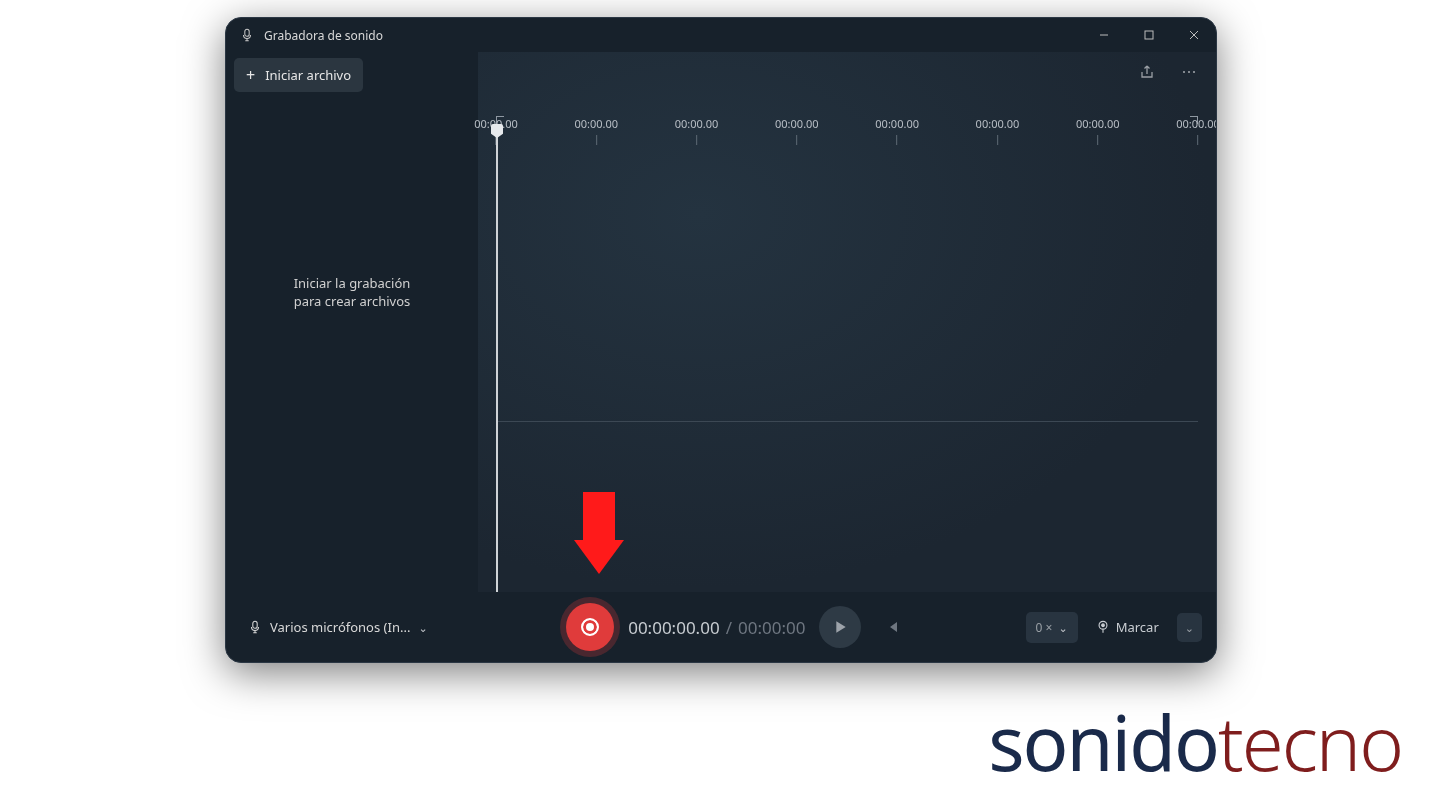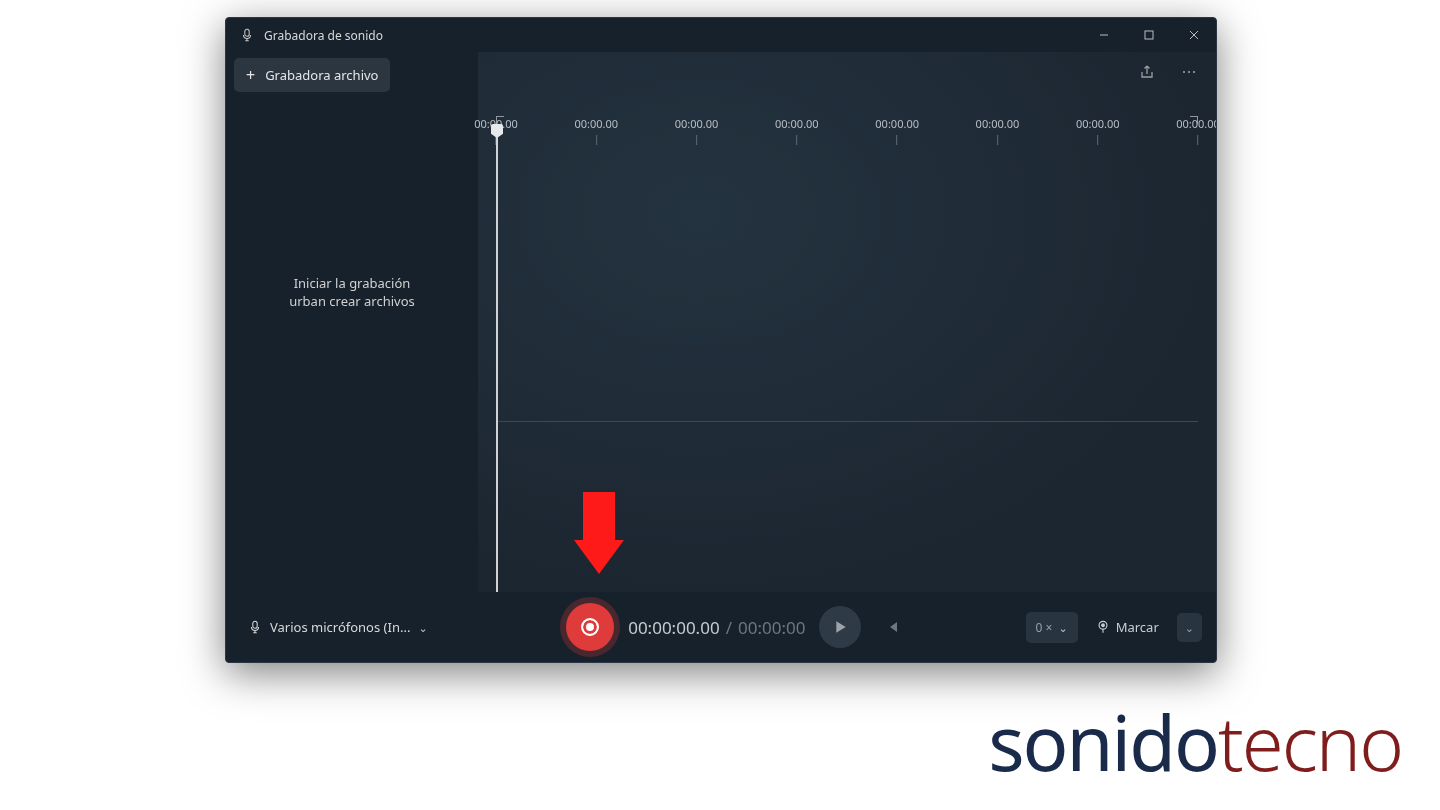--- a/index.html
+++ b/index.html
@@ -26,21 +26,21 @@
     .stripe.s3 { background: #a9c6de; top: 320px; height: 100px; }
 
     
     .window {
       position: absolute;
       left: 225px;
       top: 17px;
       width: 992px;
       height: 646px;
       background: #17212b;
-      border-radius: 4px;
+      border-radius: 16px;
       border: 1px solid #2b3744;
       box-shadow: 0 10px 40px rgba(0,0,0,0.5), 0 0 0 1px rgba(255,255,255,0.05);
       display: flex;
       flex-direction: column;
       color: #e6e6e6;
       z-index: 10;
       overflow: hidden;
     }
 
     
@@ -402,26 +402,26 @@
           </svg>
       </div>
     </div>
   </div>
 
   <div class="body">
 
     <div class="sidebar">
       <div class="import-btn">
         <span class="plus">+</span>
-        <span>Grabadora archivo</span>
+        <span>Iniciar archivo</span>
       </div>
       <div class="sidebar-empty">
         <div>
           <span>Iniciar la grabación</span><br>
-          <span>urban crear archivos</span>
+          <span>para crear archivos</span>
         </div>
       </div>
     </div>
 
     <div class="main">
       <div class="main-toolbar">
         <div class="tool-btn">
           <svg viewBox="0 0 16 16" fill="none" stroke="#9a9fa5" stroke-width="1.3">
             <path d="M8 10V2M8 2l-2.5 2.5M8 2l2.5 2.5"></path>
             <path d="M3 8v5h10V8"></path>

